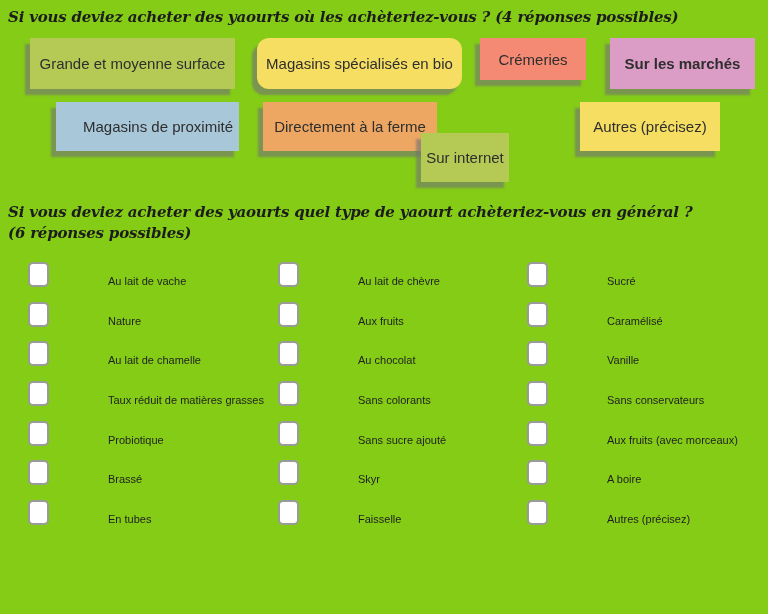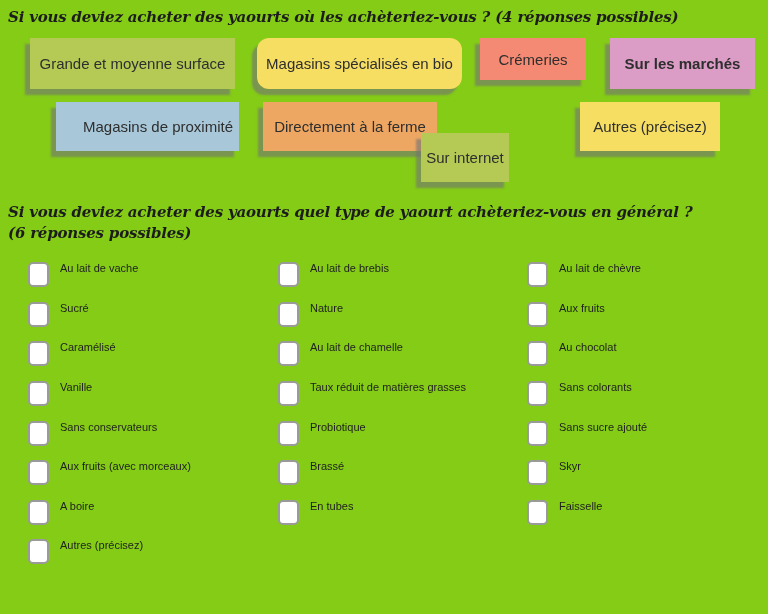--- a/index.html
+++ b/index.html
@@ -20,21 +20,21 @@
   .b2{left:480px;top:38px; width:106px;height:42px;}
   .b3{left:610px;top:38px; width:145px;height:51px;}
   .b4{left:56px; top:102px;width:162px;height:49px;padding-left:21px;}
   .b5{left:239px;top:102px;width:174px;height:49px;margin-left:24px;}
   .b6{left:421px;top:102px;width:88px; height:49px;margin-top:31px;}
   .b7{left:580px;top:102px;width:140px;height:49px;}
 
   .q2-grid{position:absolute;left:28px;top:255px;display:grid;
            grid-template-columns:250px 249px 241px;grid-auto-rows:39.6px;
            grid-auto-flow:row;align-items:center;}
-  .chk-item{display:flex;align-items:flex-start;cursor:pointer;}
+  .chk-item{display:flex;align-items:flex-end;cursor:pointer;gap:48px;}
   .chk-box{width:21px;height:25px;box-sizing:border-box;flex:0 0 auto;
            border:2px solid #9a9a9a;border-radius:5px;background:#fff;}
   .chk-label{margin-left:11px;font-size:11px;color:#1f1f1f;white-space:nowrap;}
 </style>
 </head>
 <body>
 
 <div id="page">
 
   <div class="q-title t1">Si vous deviez acheter des yaourts où les achèteriez-vous ? (4 réponses possibles)</div>
@@ -50,24 +50,20 @@
 
   <div class="q-title t2">Si vous deviez acheter des yaourts quel type de yaourt achèteriez-vous en général ? (6 réponses possibles)</div>
 
   <div class="q2-grid">
 
       <div class="chk-item">
         <span class="chk-box"></span>
         <span class="chk-label">Au lait de vache</span>
       </div>
 
-      <div class="chk-item">
-        <span class="chk-box"></span>
-        <span class="chk-label">Au lait de brebis</span>
-      </div>
 
 
       <div class="chk-item">
         <span class="chk-box"></span>
         <span class="chk-label">Au lait de chèvre</span>
       </div>
 
       <div class="chk-item">
         <span class="chk-box"></span>
         <span class="chk-label">Sucré</span>

